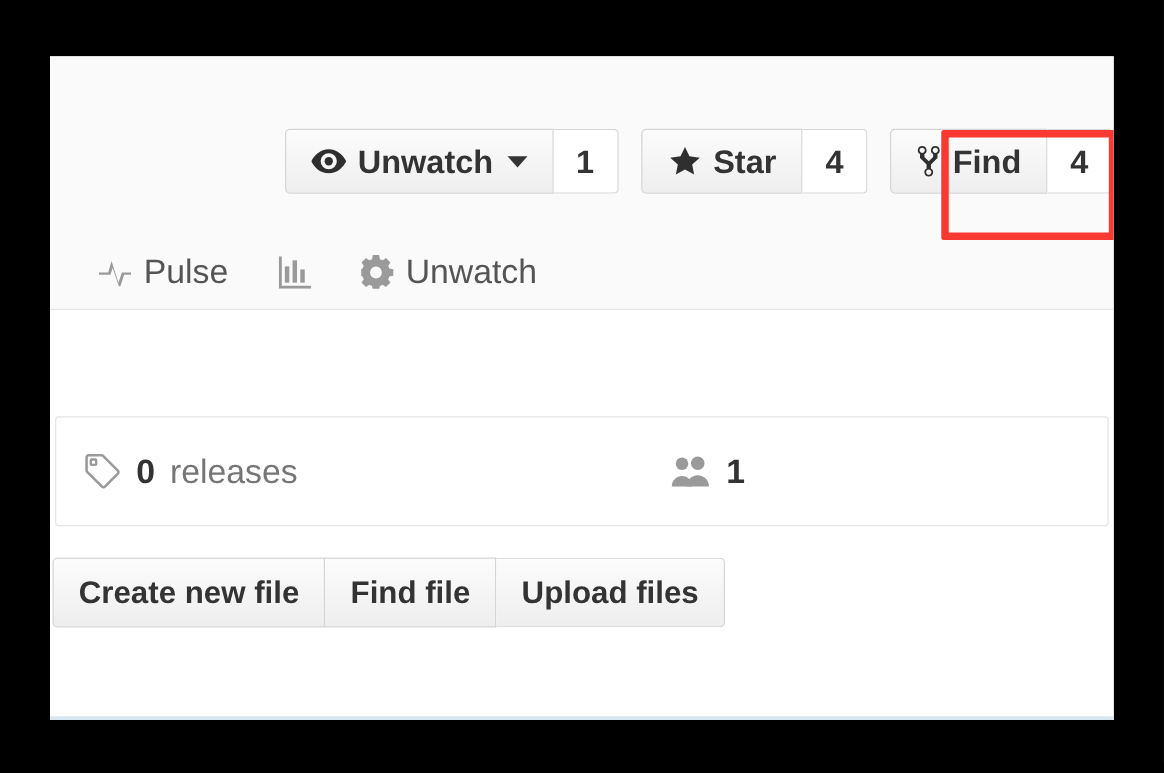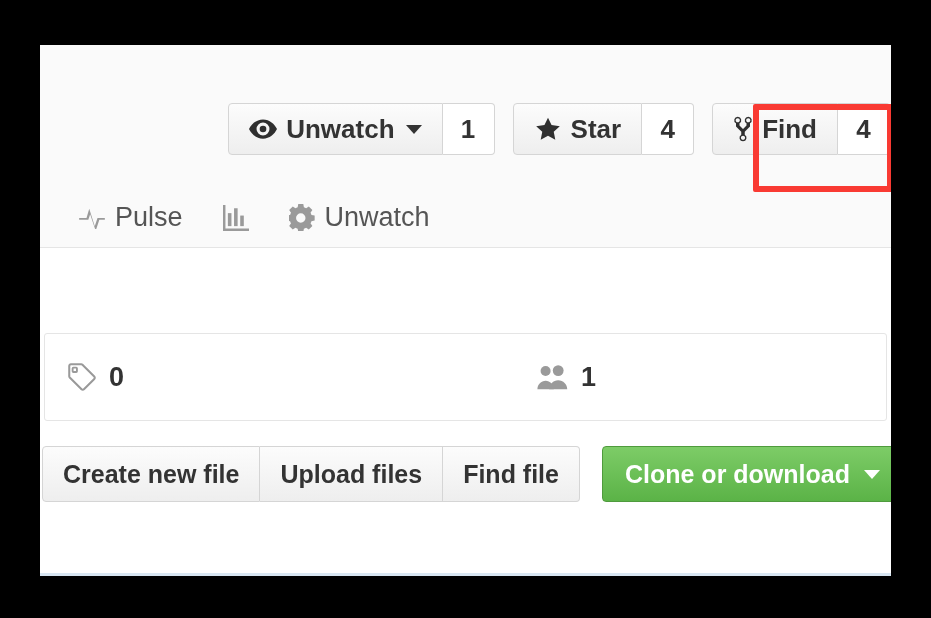--- a/index.html
+++ b/index.html
@@ -356,20 +356,21 @@
         <ul class="numbers-summary">
 
           <li class="summary-item releases">
             <span>
               <svg width="30" height="30" viewBox="0 0 16 16" aria-hidden="true">
                 <path fill="none" stroke="#9a9a9a" stroke-width="1.1" d="M7.6 1.2H2.1a.9.9 0 0 0-.9.9v5.5c0 .24.1.47.26.64l6.3 6.3a.9.9 0 0 0 1.28 0l5.5-5.5a.9.9 0 0 0 0-1.28l-6.3-6.3a.9.9 0 0 0-.64-.26z"></path>
                 <rect x="3" y="3" width="2.3" height="2.3" rx="0.4" fill="none" stroke="#9a9a9a" stroke-width="1"></rect>
               </svg>
             </span>
             <span class="num">0</span>
+            <span class="lbl">releases</span>
           </li>
 
           <li class="summary-item contributors">
             <span>
               <svg width="32" height="26" viewBox="0 0 16 13" aria-hidden="true">
                 <circle cx="4.3" cy="3.5" r="2.5" fill="#9a9a9a"></circle>
                 <path fill="#9a9a9a" d="M.2 12.6c0-2.4 1.9-4.2 4.1-4.2s4.1 1.8 4.1 4.2H.2z"></path>
                 <circle cx="10.6" cy="3.3" r="2.7" fill="#9a9a9a"></circle>
                 <path fill="#9a9a9a" d="M6.1 12.6c0-2.5 2-4.5 4.5-4.5s4.5 2 4.5 4.5H6.1z"></path>
               </svg>
@@ -377,28 +378,24 @@
             <span class="num">1</span>
           </li>
 
         </ul>
       </div>
 
       <div class="file-navigation">
 
         <div class="btn-group">
           <button class="btn-sm">Create new file</button>
+          <button class="btn-sm">Find file</button>
           <button class="btn-sm">Upload files</button>
-          <button class="btn-sm">Find file</button>
-        </div>
-
-        <button class="btn-primary">
-          <span>Clone or download</span>
-          <span class="caret caret-white"></span>
-        </button>
+        </div>
+
 
       </div>
 
       <div class="bottom-rule"></div>
 
     </div>
 
   </div>
 
 </div>

